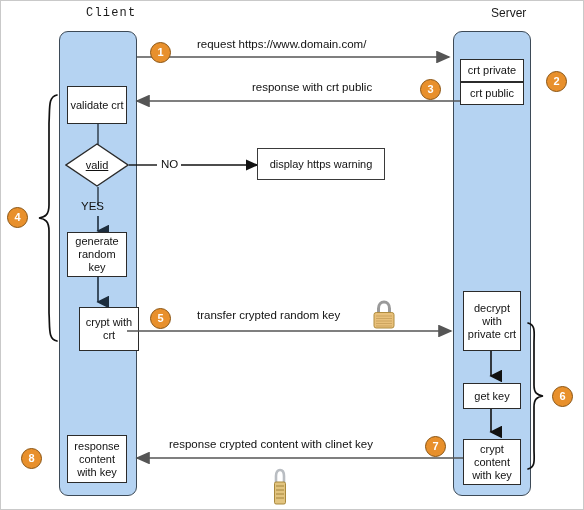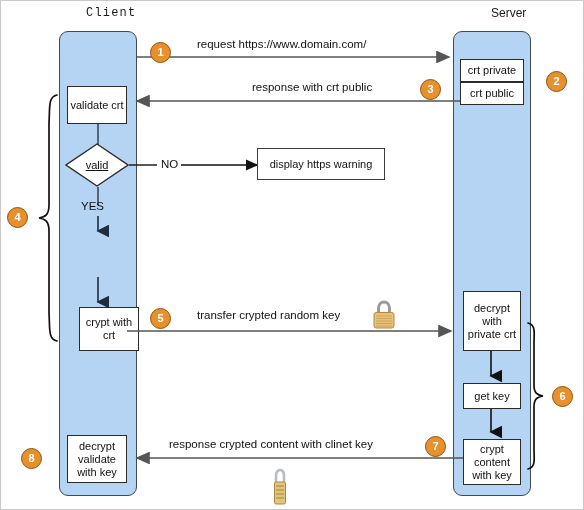--- a/index.html
+++ b/index.html
@@ -221,20 +221,21 @@
     <svg width="10" height="22" viewBox="0 0 10 22">
       <defs>
         <marker id="arrD" markerWidth="8" markerHeight="8" refX="4" refY="7" orient="auto">
           <path d="M0,0 L8,0 L4,8 z" fill="#1d2d3d"></path>
         </marker>
       </defs>
       <line x1="2" y1="0" x2="2" y2="15" stroke="#1d2d3d" stroke-width="1.6" marker-end="url(#arrD)"></line>
     </svg>
   </div>
 
+  <div class="pbox" style="left:66px; top:231px; width:60px; height:45px;">generate random key</div>
 
   <div class="conn" style="left:95px; top:276px;">
     <svg width="10" height="32" viewBox="0 0 10 32">
       <defs>
         <marker id="arrE" markerWidth="8" markerHeight="8" refX="4" refY="7" orient="auto">
           <path d="M0,0 L8,0 L4,8 z" fill="#1d2d3d"></path>
         </marker>
       </defs>
       <line x1="2" y1="0" x2="2" y2="25" stroke="#1d2d3d" stroke-width="1.6" marker-end="url(#arrE)"></line>
     </svg>
@@ -338,17 +339,17 @@
       <rect x="6.5" y="15" width="11" height="22" rx="1.6" fill="#e2c47f" stroke="#a8883c" stroke-width="1"></rect>
       <g stroke="#9d7f36" stroke-width="0.9">
         <line x1="8" y1="19" x2="16" y2="19"></line>
         <line x1="8" y1="23" x2="16" y2="23"></line>
         <line x1="8" y1="27" x2="16" y2="27"></line>
         <line x1="8" y1="31" x2="16" y2="31"></line>
       </g>
     </svg>
   </div>
 
-  <div class="pbox" style="left:66px; top:434px; width:60px; height:48px;">decrypt validate with key</div>
+  <div class="pbox" style="left:66px; top:434px; width:60px; height:48px;">response content with key</div>
 
   <div class="badge" style="left:20px; top:447px;">8</div>
 
 </div>
 
 </body></html>

